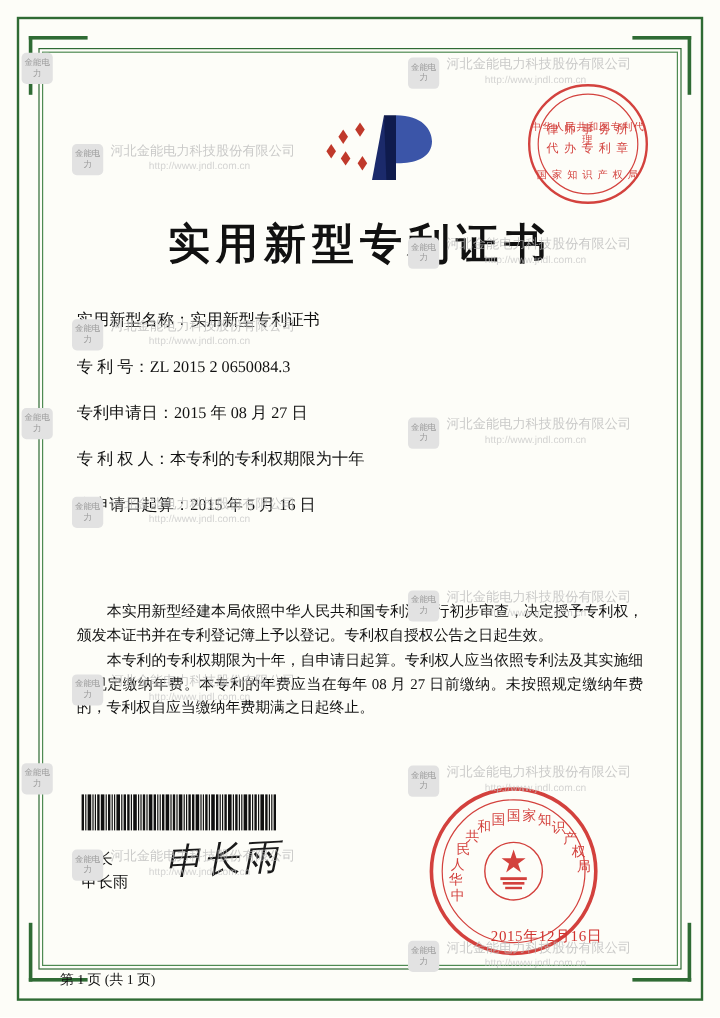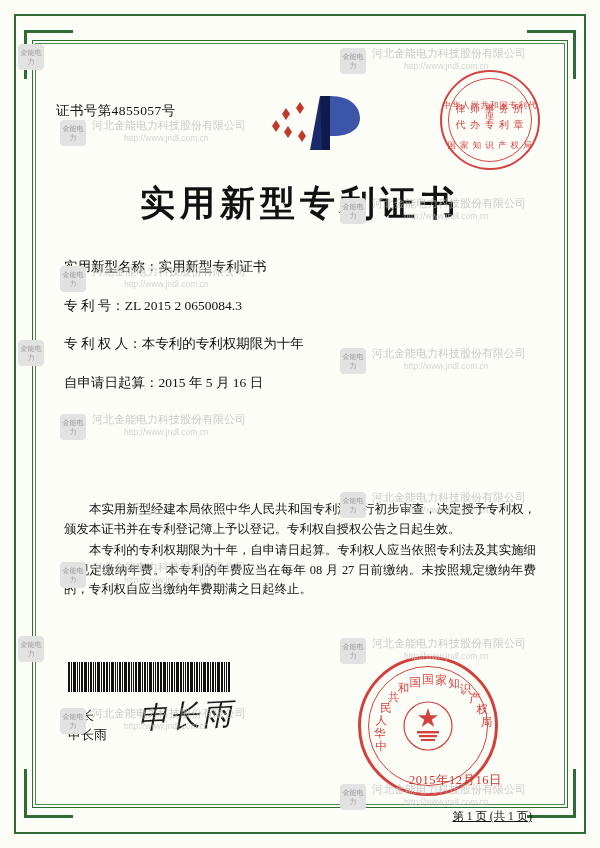--- a/index.html
+++ b/index.html
@@ -239,26 +239,25 @@
     position: absolute;
     right: 48px;
     top: 714px;
     font-size: 12.5px;
     color: #d0332f;
     letter-spacing: .5px;
   }
 
   .page-num {
     position: absolute;
-    left: 0; right: 18px;
+    left: 0; right: 2px;
     bottom: -32px;
-    text-align: right;
+    text-align: left;
     font-size: 11.5px;
     color: #111;
-    text-decoration: underline;
   }
 
   
   .wm-layer {
     position: absolute;
     inset: 0;
     pointer-events: none;
     overflow: hidden;
   }
   .wm {
@@ -300,21 +299,20 @@
   <div class="inner-border"></div>
   <div class="inner-border2"></div>
 
   <div class="corner tl"></div>
   <div class="corner tr"></div>
   <div class="corner bl"></div>
   <div class="corner br"></div>
 
   <div class="content">
 
-    <div class="cert-no">证书号第4855057号</div>
 
     <div class="logo">
       <svg width="120" height="72" viewBox="0 0 120 72">
         <polygon points="12,34 16,28 20,34 16,40" fill="#c0392b"></polygon>
         <polygon points="22,22 26,16 30,22 26,28" fill="#c0392b"></polygon>
         <polygon points="24,40 28,34 32,40 28,46" fill="#c0392b"></polygon>
         <polygon points="36,16 40,10 44,16 40,22" fill="#c0392b"></polygon>
         <polygon points="38,44 42,38 46,44 42,50" fill="#c0392b"></polygon>
         <polygon points="50,58 60,4 70,58" fill="#1b2a6b"></polygon>
         <path d="M70,58 L70,4 C92,4 100,16 100,26 C100,38 88,44 74,44 L70,44 Z" fill="#3b55a8"></path>
@@ -331,20 +329,23 @@
     </div>
 
     <div class="title">实用新型专利证书</div>
 
     <div class="fields">
       <div class="field-row">
         <span class="field-label">实用新型名称：</span><span class="field-value">实用新型专利证书</span>
       </div>
       <div class="field-row">
         <span class="field-label">专 利 号：</span><span class="field-value">ZL 2015 2 0650084.3</span>
+      </div>
+      <div class="field-row">
+        <span class="field-label">专利申请日：</span><span class="field-value">2015 年 08 月 27 日</span>
       </div>
       <div class="field-row">
         <span class="field-label">专 利 权 人：</span><span class="field-value">本专利的专利权期限为十年</span>
       </div>
       <div class="field-row">
         <span class="field-label">自申请日起算：</span><span class="field-value">2015 年 5 月 16 日</span>
       </div>
     </div>
 
     <div class="body-text">

